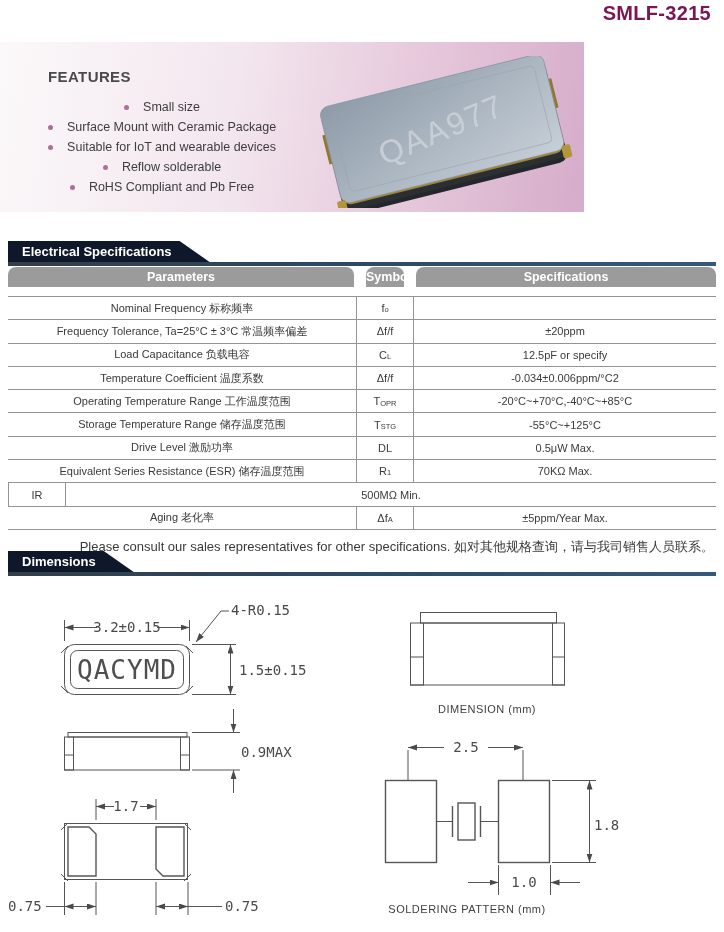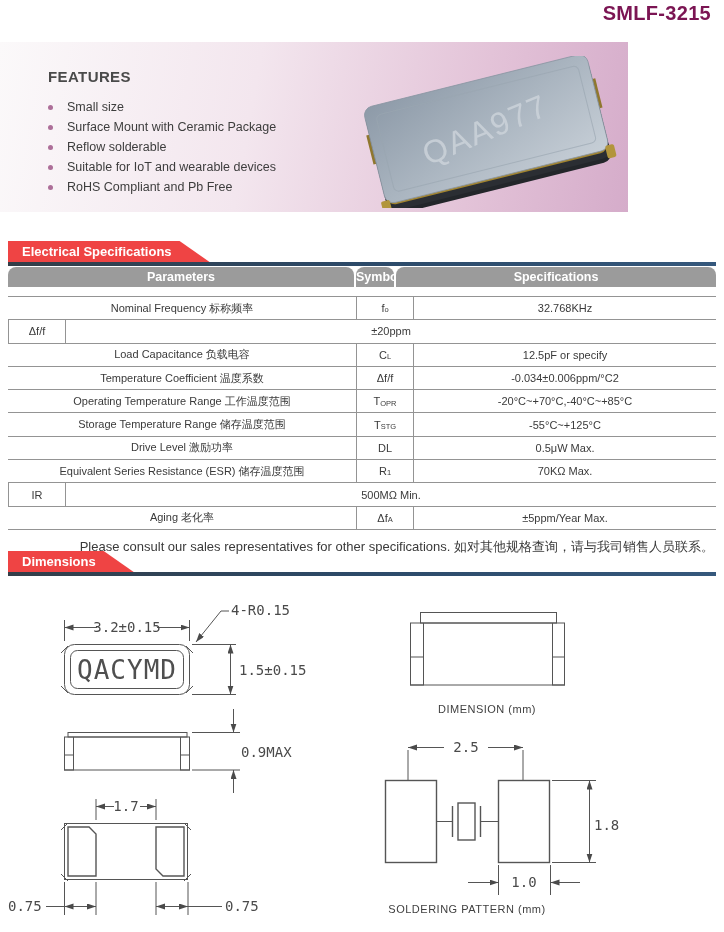--- a/index.html
+++ b/index.html
@@ -4,43 +4,43 @@
 <style>
   html,body{margin:0;padding:0;background:#fff;}
   .page{position:relative;width:724px;height:932px;background:#fff;overflow:hidden;
         font-family:"Liberation Sans",sans-serif;}
 
   
   .title{position:absolute;top:2px;right:13px;font-size:20px;font-weight:bold;
          color:#7b1553;letter-spacing:.3px;}
 
   
-  .band{position:absolute;top:42px;left:0;width:628px;height:170px;
+  .band{position:absolute;top:42px;left:0;width:584px;height:170px;
         background:linear-gradient(100deg,#fbf9fa 0%,#f3e6ee 40%,#e3c3d8 75%,#d5acca 100%);}
   .features{position:absolute;left:48px;top:26px;}
   .f-head{font-size:15px;font-weight:bold;color:#4a4a4a;letter-spacing:.4px;margin-bottom:12px;}
   .f-list{list-style:none;margin:0;padding:0;}
   .f-list li{display:flex;align-items:center;gap:14px;font-size:12.5px;color:#3d3d3d;
-             height:20px;}
+             height:20px;justify-content:center;}
   .blt{width:5px;height:5px;border-radius:50%;background:#ad6f99;flex:0 0 auto;}
   .chip{position:absolute;right:6px;top:14px;}
 
   
-  .tab{position:absolute;left:8px;height:21px;line-height:21px;background:#ef4444;color:#fff;
+  .tab{position:absolute;left:8px;height:21px;line-height:21px;background:#0f172a;color:#fff;
        font-size:13px;font-weight:bold;padding:0 38px 0 14px;
        clip-path:polygon(0 0,calc(100% - 30px) 0,100% 100%,0 100%);}
   .t1{top:241px;}
   .t2{top:551px;}
   .bar{position:absolute;left:8px;right:8px;height:4px;
        background:linear-gradient(to right,#333e48,#2c4a69,#35587c);}
   .b1{top:262px;}
   .b2{top:572px;}
 
   
-  .thead{position:absolute;top:267px;left:8px;right:8px;height:20px;display:flex;gap:2px;}
+  .thead{position:absolute;top:267px;left:8px;right:8px;height:20px;display:flex;gap:12px;}
   .th{background:#9b9b9b;color:#fff;font-size:12.5px;font-weight:bold;text-align:center;
       line-height:20px;border-radius:8px 8px 0 0;}
   .c1{width:346px;}
   .c2{width:38px;}
   .c3{flex:1;}
 
   
   .tbl{position:absolute;top:288px;left:8px;right:8px;margin-top:8px;}
   .tr{display:flex;height:22.3px;border-bottom:1px solid #949494;}
   .tr:first-child{border-top:1px solid #949494;}
@@ -73,25 +73,25 @@
         <li>
             <span class="blt"></span>
             <span>Small size</span>
           </li>
         <li>
             <span class="blt"></span>
             <span>Surface Mount with Ceramic Package</span>
           </li>
         <li>
             <span class="blt"></span>
+            <span>Suitable for IoT and wearable devices</span>
+          </li>
+        <li>
+            <span class="blt"></span>
             <span>Reflow solderable</span>
-          </li>
-        <li>
-            <span class="blt"></span>
-            <span>Suitable for IoT and wearable devices</span>
           </li>
         <li>
             <span class="blt"></span>
             <span>RoHS Compliant and Pb Free</span>
           </li>
       </ul>
     </div>
 
     <svg class="chip" width="272" height="152" viewBox="0 0 272 152">
       <defs>
@@ -125,23 +125,23 @@
     <div class="th c3">Specifications</div>
   </div>
 
   <div class="tbl">
     <div class="tr">
       <div class="td p">Nominal Frequency 标称频率</div>
       <div class="td s">
           <span>f</span>
           <sub>o</sub>
         </div>
-      <div class="td v">32.768KHz</div>
-    </div>
-    <div class="tr">
+    </div>
+    <div class="tr">
+      <div class="td p">Frequency Tolerance, Ta=25°C ± 3°C 常温频率偏差</div>
       <div class="td s">
           <span>Δf/f</span>
           <sub></sub>
         </div>
       <div class="td v">±20ppm</div>
     </div>
     <div class="tr">
       <div class="td p">Load Capacitance 负载电容</div>
       <div class="td s">
           <span>C</span>

